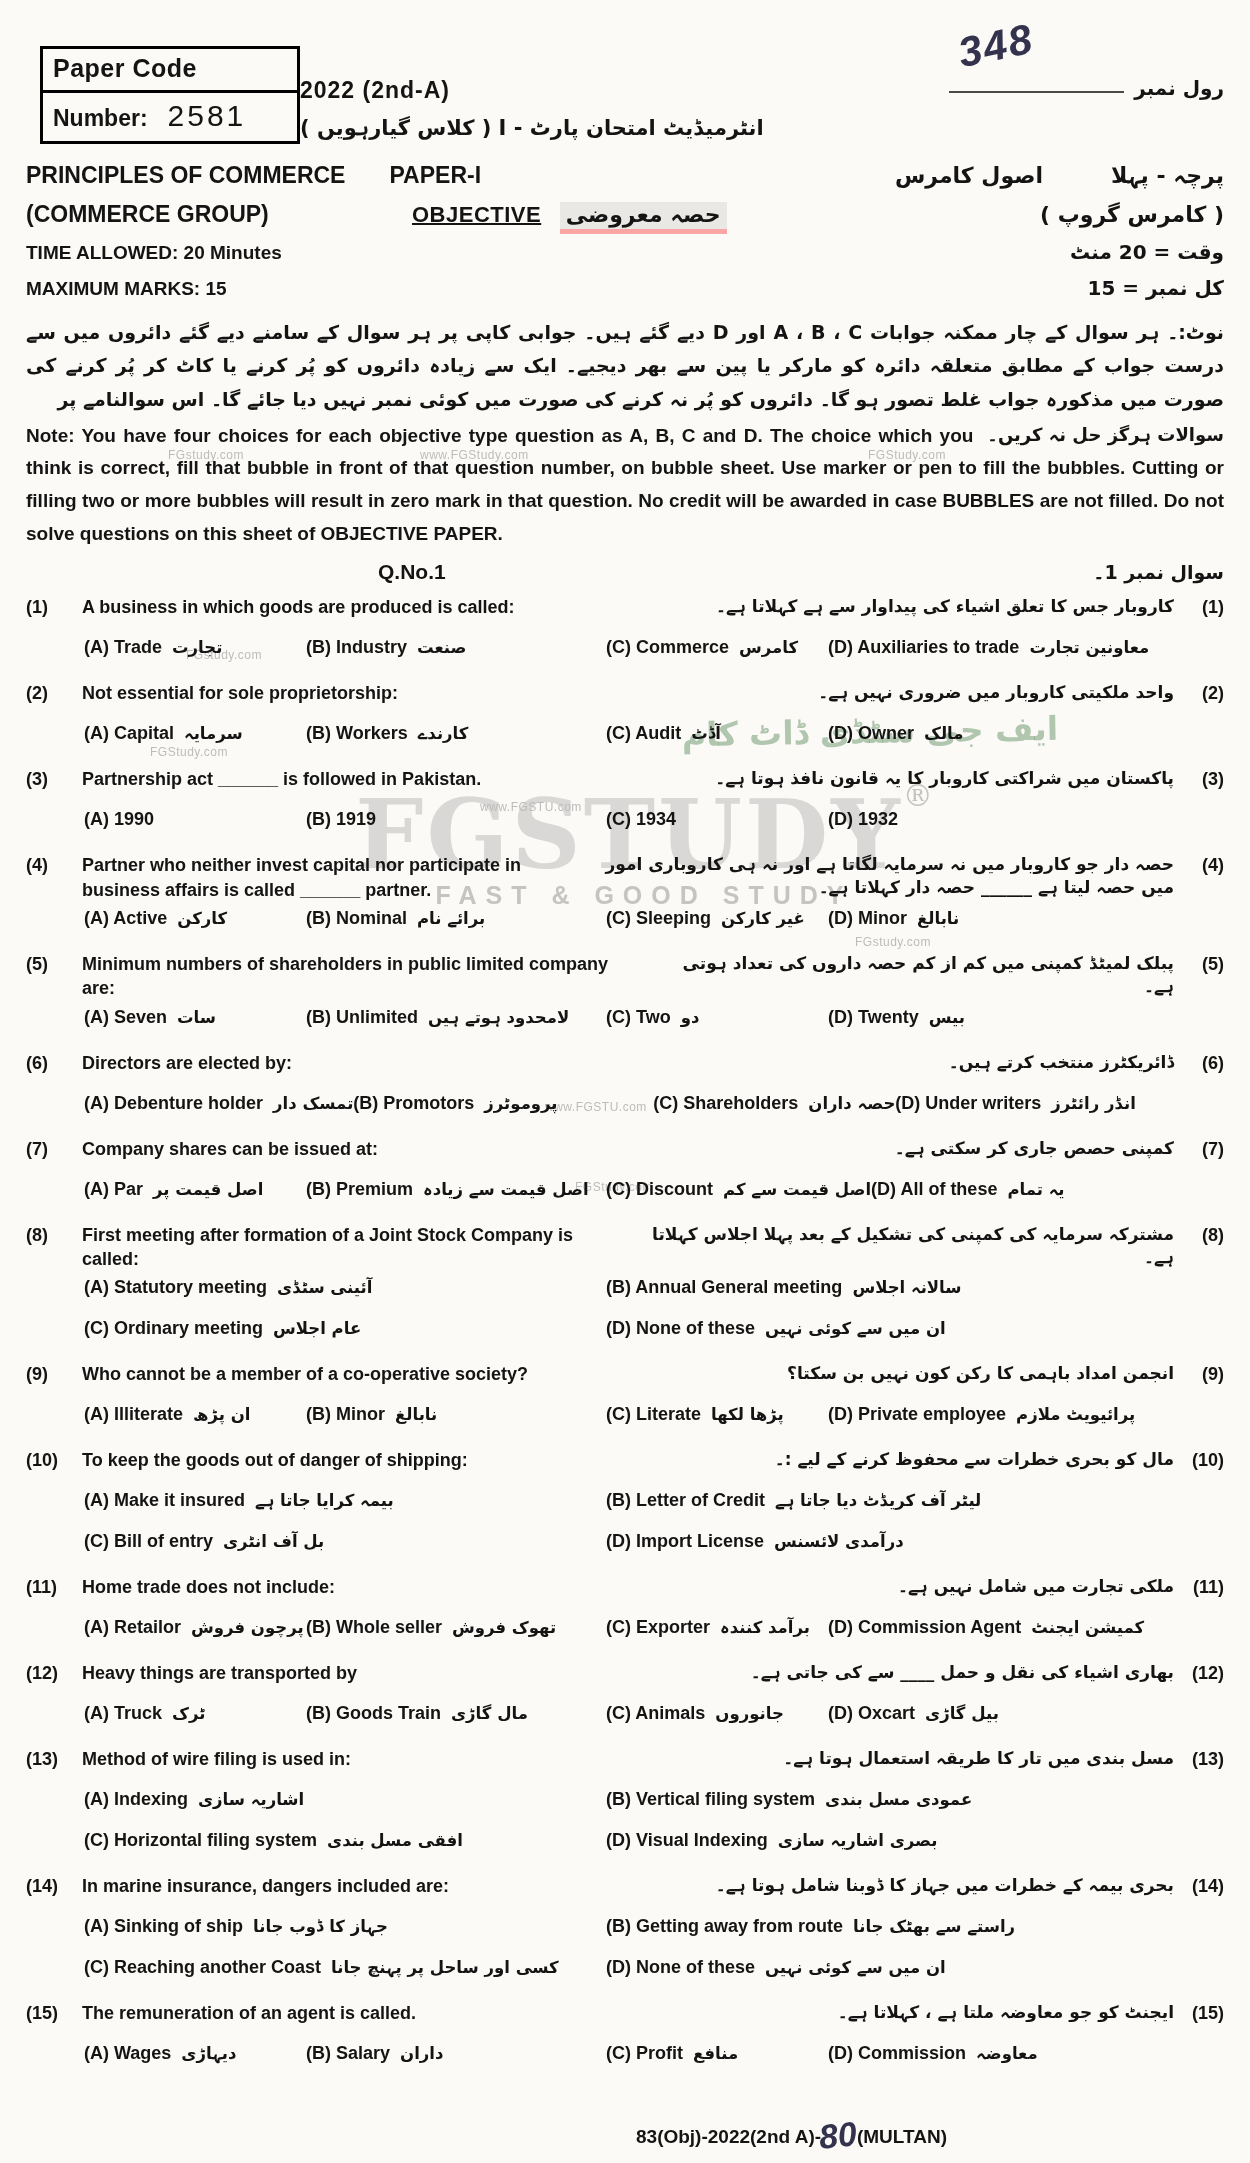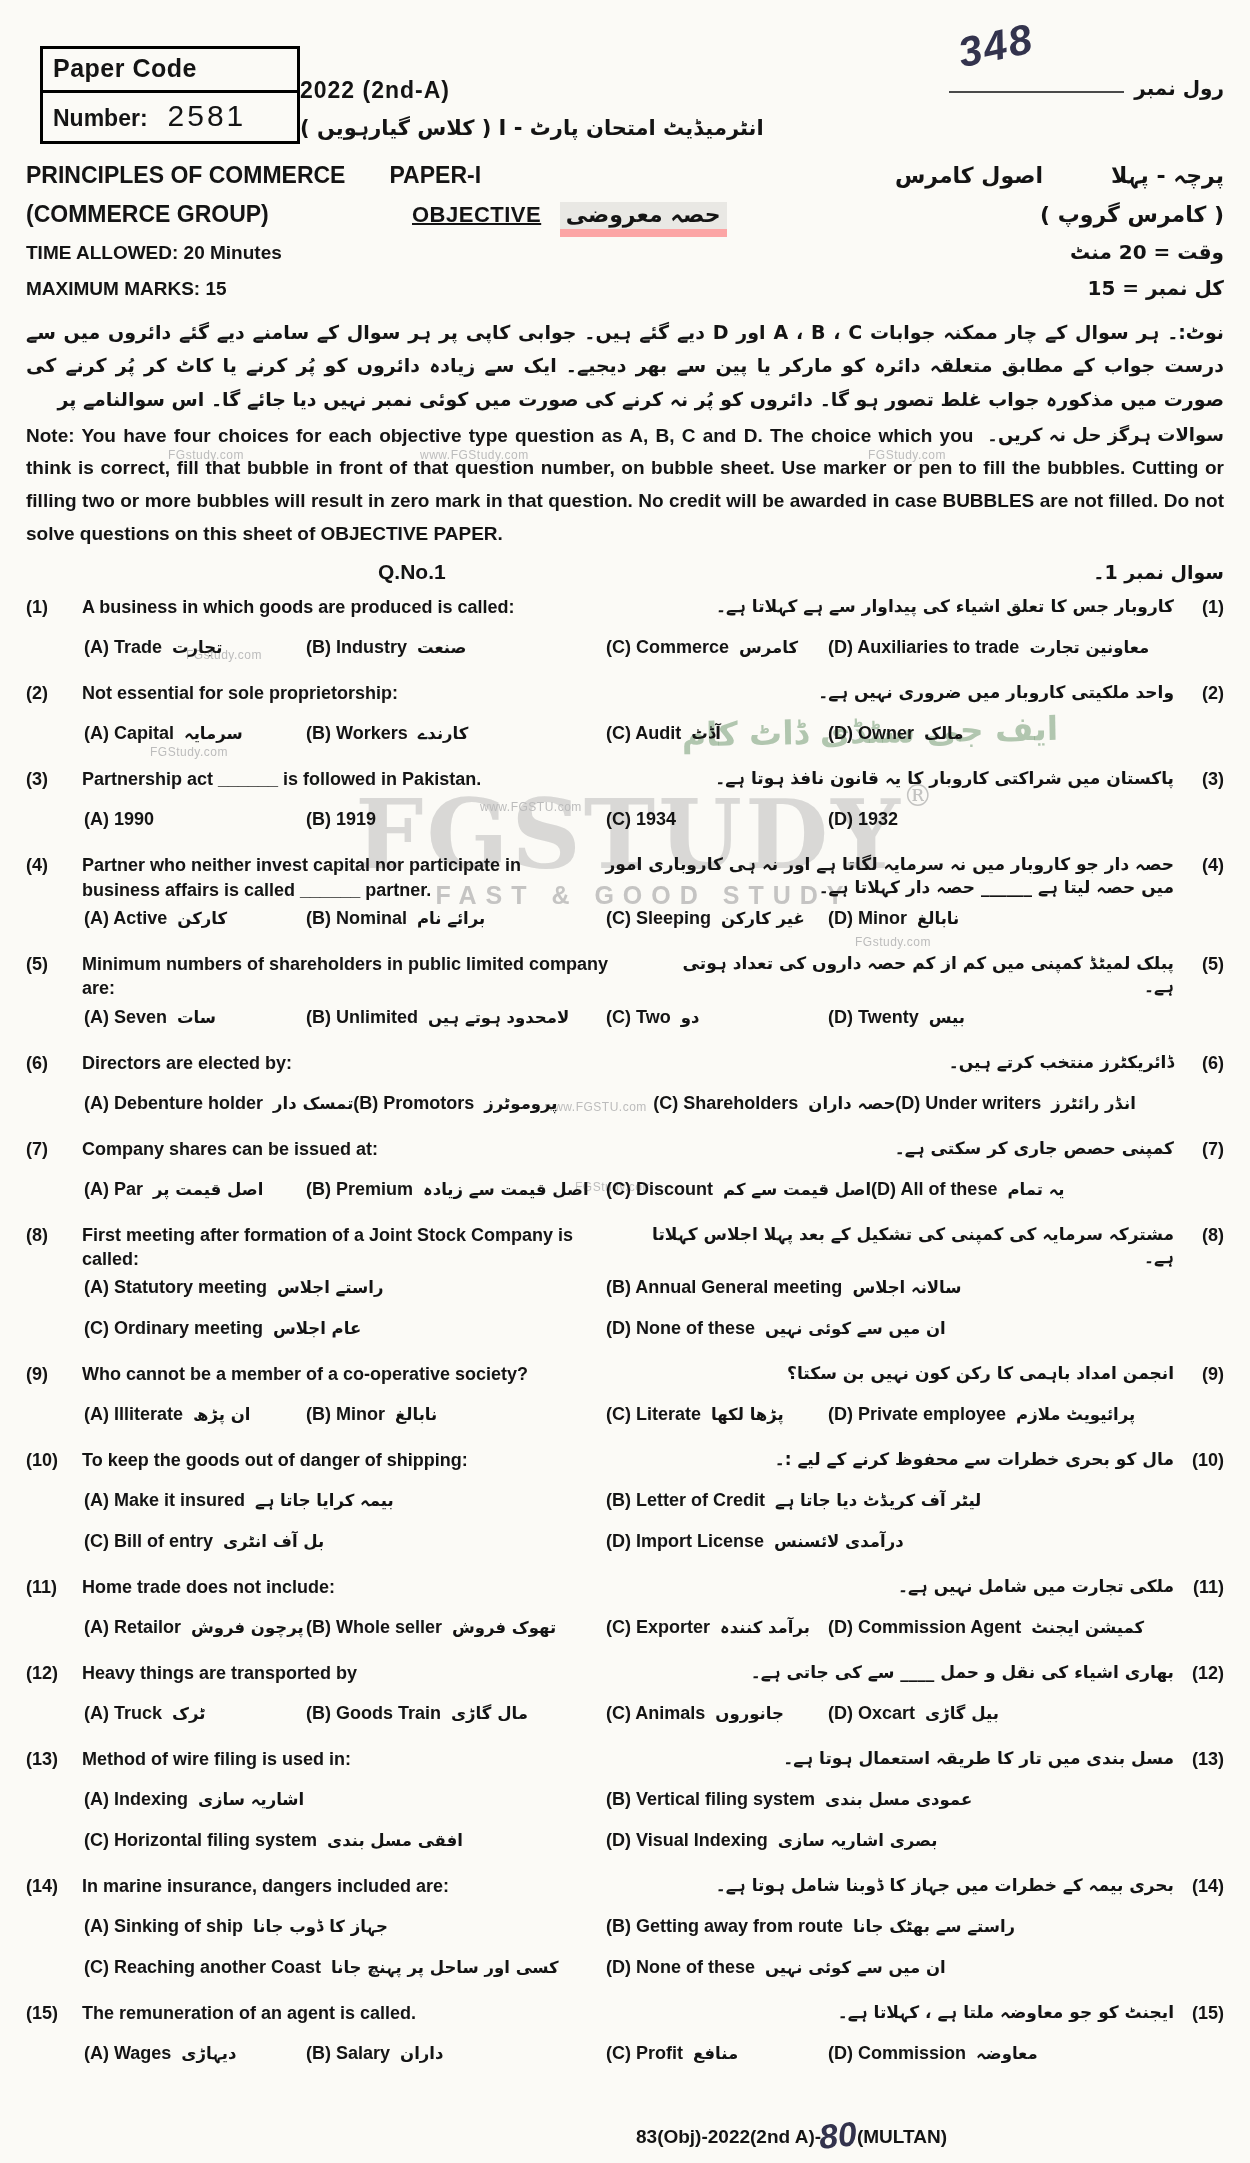--- a/index.html
+++ b/index.html
@@ -44,21 +44,21 @@
   
   .title-block{margin-top:18px;}
   .t-row{display:flex;justify-content:space-between;align-items:baseline;margin-top:12px;}
   .t-row.three{display:grid;grid-template-columns:372px 1fr 340px;align-items:baseline;}
   .subject-en{font-size:23px;font-weight:bold;}
   .subject-en .paper-sep{display:inline-block;width:44px;}
   .subject-ur{font-size:22px;font-weight:bold;display:flex;flex-direction:row-reverse;gap:68px;}
   .group-en{font-size:23px;font-weight:bold;}
   .objective-cell{padding-left:14px;}
   .objective-en{font-size:22px;font-weight:bold;text-decoration:underline;text-decoration-thickness:2px;letter-spacing:0.5px;}
-  .objective-ur{font-size:22px;font-weight:bold;margin-left:14px;background:rgba(0,0,0,0.07);border-bottom:8px solid #fca5a5;padding:0 6px 2px;}
+  .objective-ur{font-size:22px;font-weight:bold;margin-left:14px;background:rgba(0,0,0,0.07);border-bottom:5px solid #fca5a5;padding:0 6px 2px;}
   .group-ur{font-size:22px;font-weight:bold;text-align:right;}
   .time-en,.marks-en{font-size:19px;font-weight:600;}
   .time-ur,.marks-ur{font-size:20px;font-weight:bold;text-align:right;}
 
   
   .note-ur{direction:rtl;text-align:justify;font-size:19px;font-weight:bold;line-height:1.75;margin-top:16px;font-family:"DejaVu Sans",sans-serif;}
   .note-en{font-size:19px;font-weight:bold;line-height:1.72;margin-top:4px;text-align:justify;}
   .note-ur-inline{float:right;font-size:18px;font-weight:bold;margin-left:14px;}
 
   
@@ -267,21 +267,21 @@
           </div>
         </div>
         <div class="question">
           <div class="q-head">
             <span class="q-num">(8)</span>
             <span class="q-en">First meeting after formation of a Joint Stock Company is called:</span>
             <span class="q-ur urdu">مشترکہ سرمایہ کی کمپنی کی تشکیل کے بعد پہلا اجلاس کہلاتا ہے۔</span>
             <span class="q-num-r">(8)</span>
           </div>
           <div class="q-options grid">
-            <span class="opt"><span class="opt-en">(A) Statutory meeting</span><span class="opt-ur urdu">راستے اجلاس</span></span>
+            <span class="opt"><span class="opt-en">(A) Statutory meeting</span><span class="opt-ur urdu">آئینی سٹڈی</span></span>
             <span class="opt"><span class="opt-en">(B) Annual General meeting</span><span class="opt-ur urdu">سالانہ اجلاس</span></span>
             <span class="opt"><span class="opt-en">(C) Ordinary meeting</span><span class="opt-ur urdu">عام اجلاس</span></span>
             <span class="opt"><span class="opt-en">(D) None of these</span><span class="opt-ur urdu">ان میں سے کوئی نہیں</span></span>
           </div>
         </div>
         <div class="question">
           <div class="q-head">
             <span class="q-num">(9)</span>
             <span class="q-en">Who cannot be a member of a co-operative society?</span>
             <span class="q-ur urdu">انجمن امداد باہمی کا رکن کون نہیں بن سکتا؟</span>

